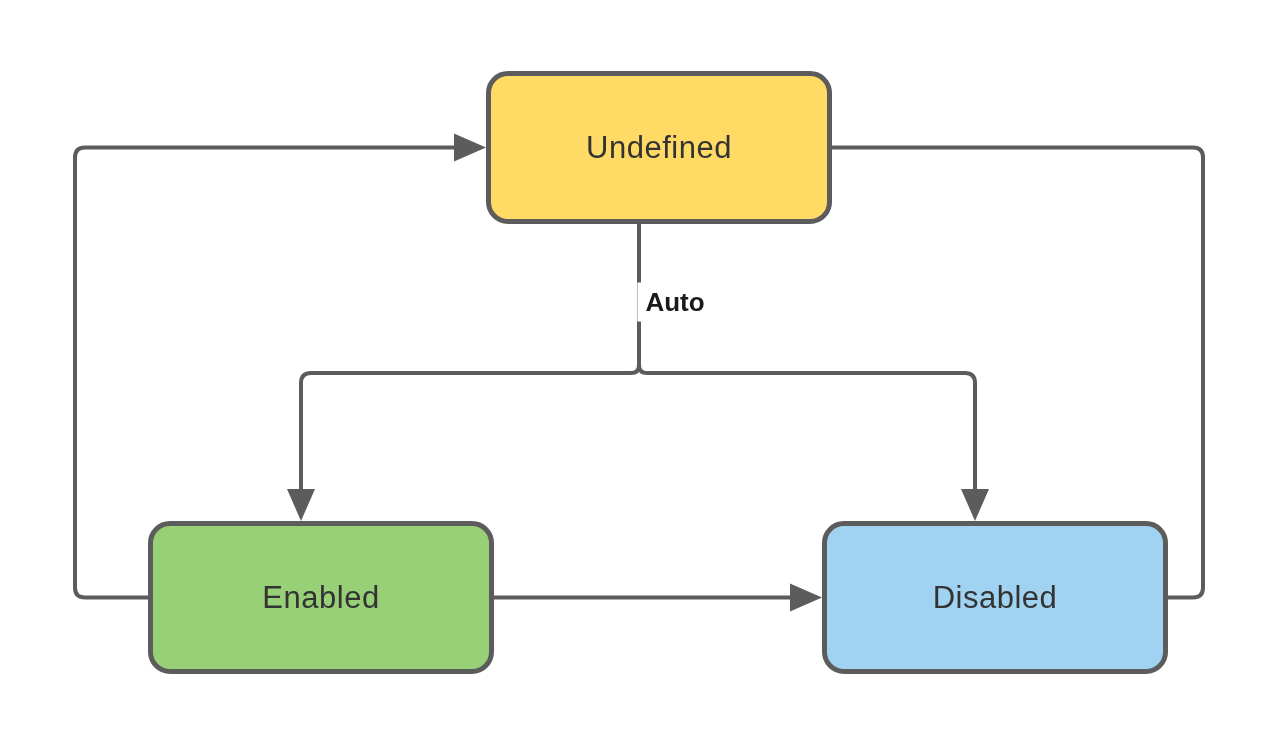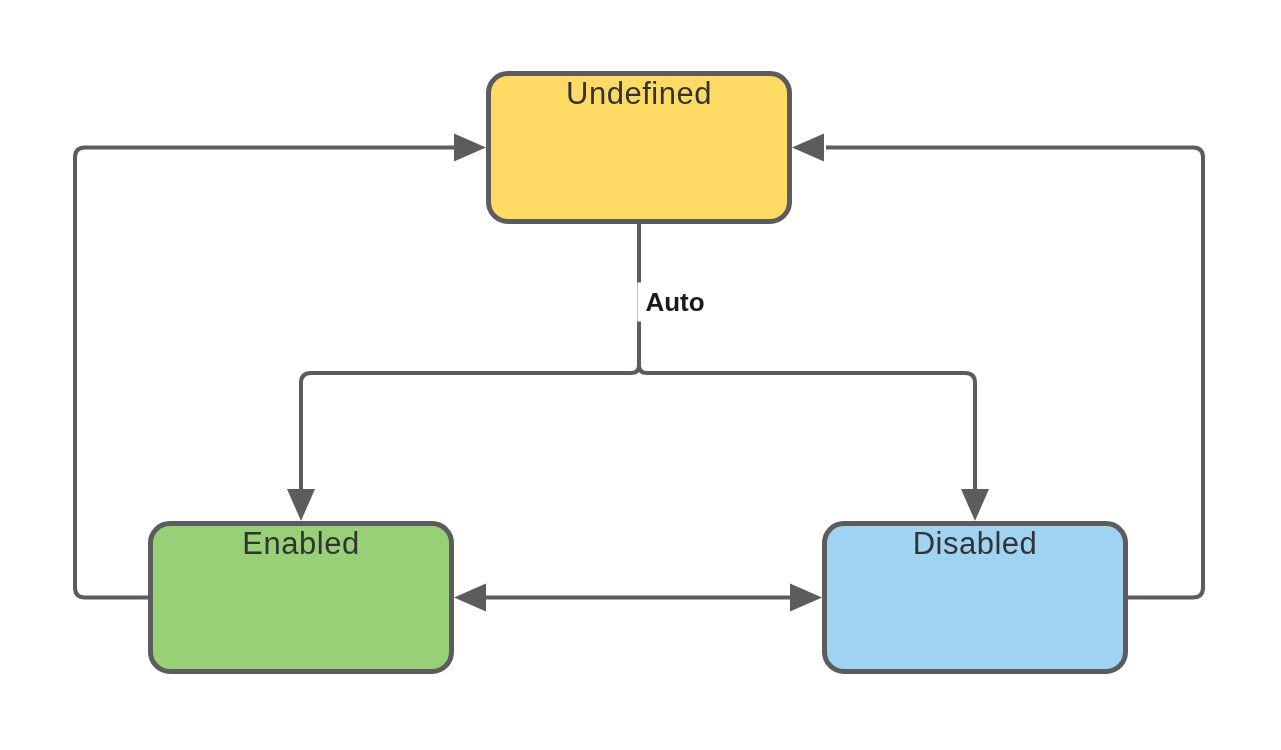--- a/index.html
+++ b/index.html
@@ -26,27 +26,27 @@
     fill: none;
     stroke: #5c5c5c;
     stroke-width: 4;
   }
   .connectors polygon {
     fill: #5c5c5c;
     stroke: none;
   }
   .node {
     position: absolute;
-    width: 306px;
+    width: 346px;
     height: 153px;
     box-sizing: border-box;
     border: 5px solid #5c5c5c;
     border-radius: 22px;
     display: flex;
-    align-items: flex-start;
+    align-items: center;
     justify-content: center;
     font-size: 31px;
     color: #333333;
     letter-spacing: 0.5px;
   }
   .node-undefined { left: 486px; top: 71px;  background: #FFDB66; }
   .node-enabled   { left: 148px; top: 521px; background: #97D077; }
   .node-disabled  { left: 822px; top: 521px; background: #A0D3F1; }
   .edge-label {
     position: absolute;

